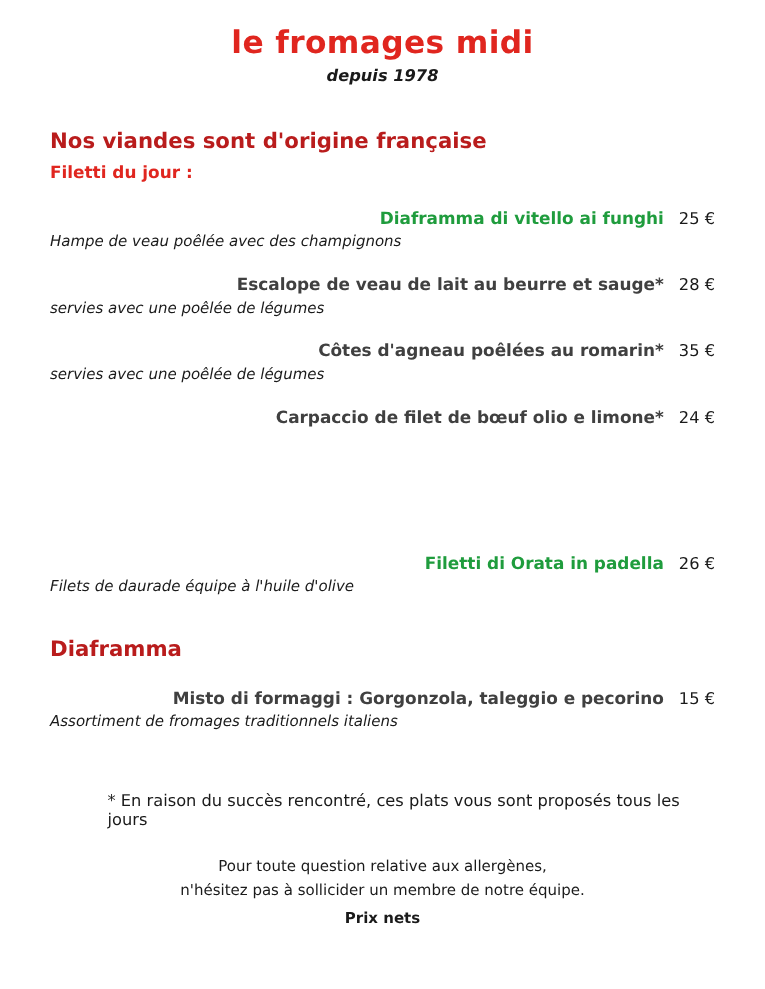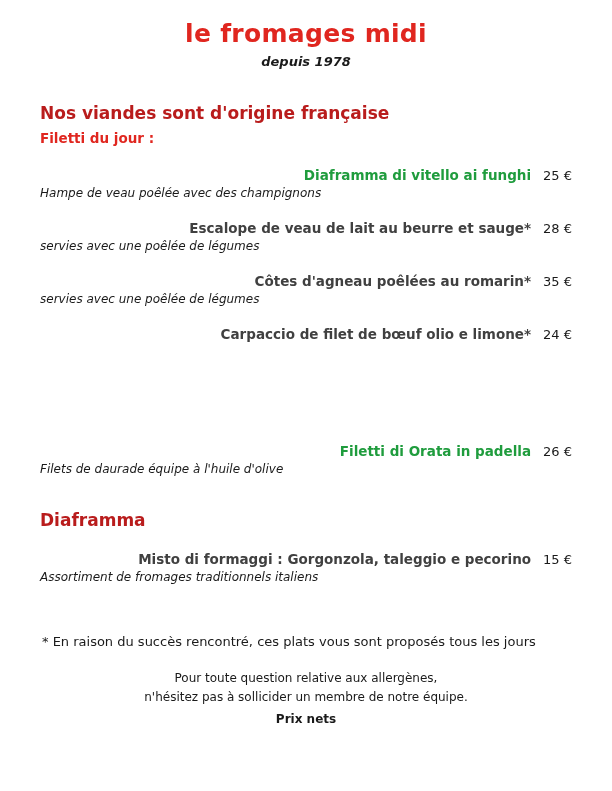--- a/index.html
+++ b/index.html
@@ -99,20 +99,21 @@
   }
   .cheese-heading {
     margin-top: 34px;
   }
   .footnote {
     margin-top: 50px;
     font-size: 13px;
     color: #1a1a1a;
     text-align: left;
     padding-left: 2px;
+    margin-left: 44px;
   }
   .allergen {
     margin-top: 20px;
     text-align: center;
     font-size: 12px;
     color: #1a1a1a;
     line-height: 1.55;
   }
   .prix-nets {
     text-align: center;

